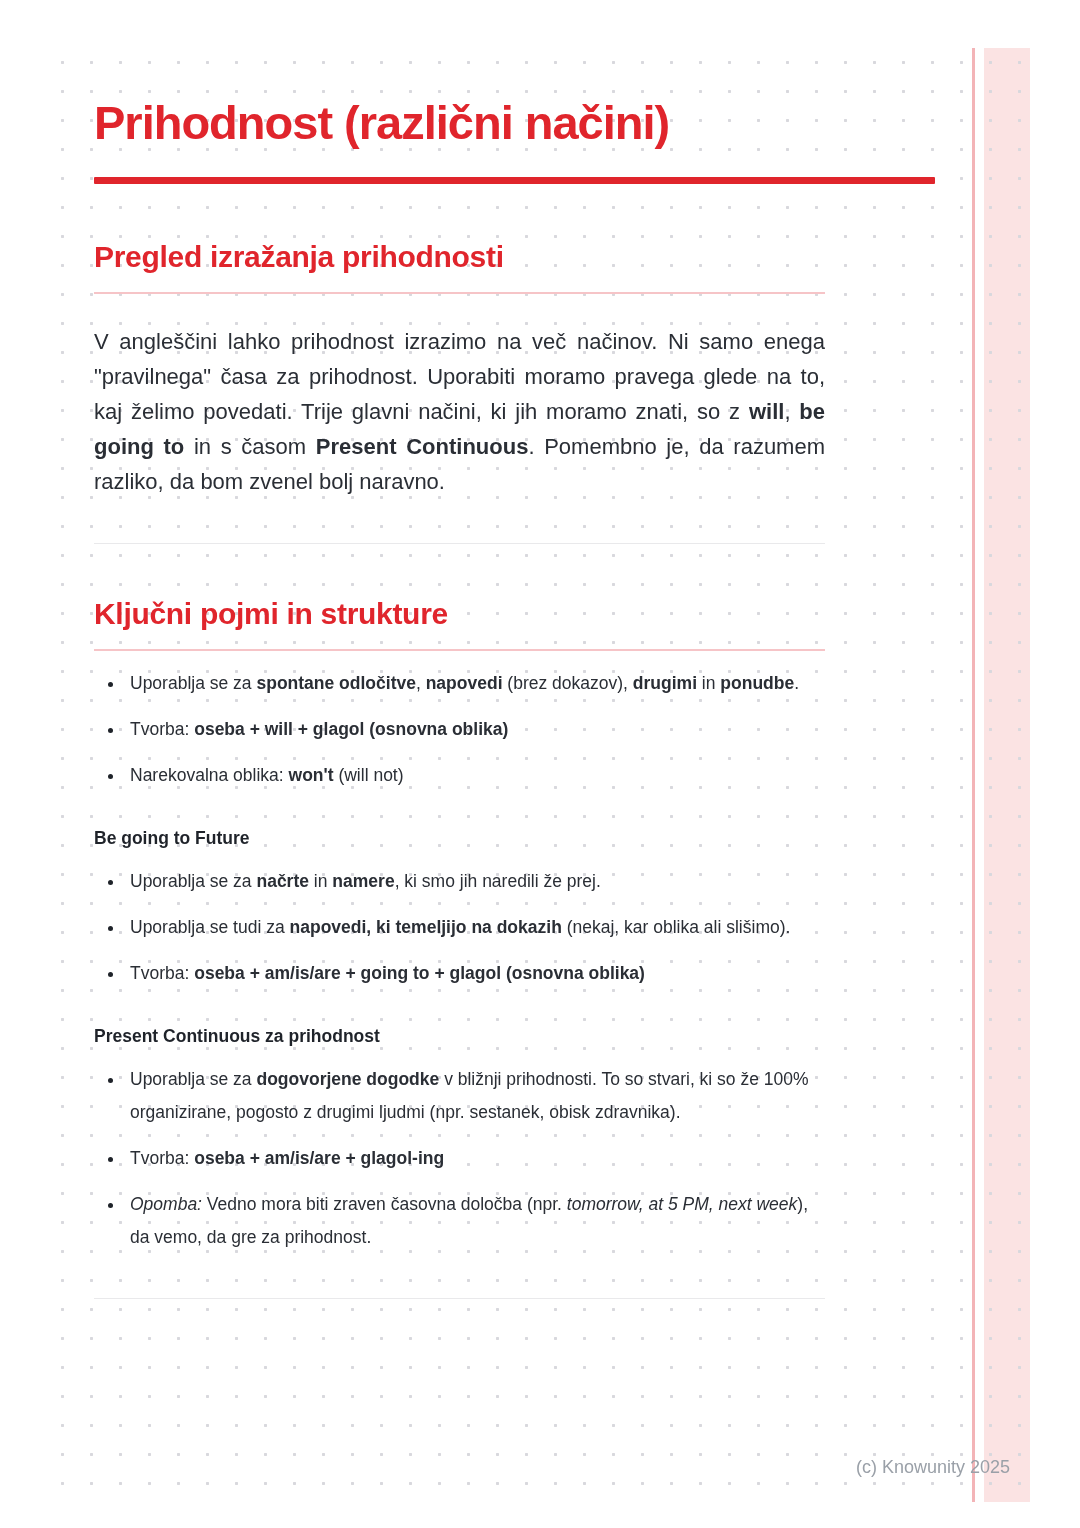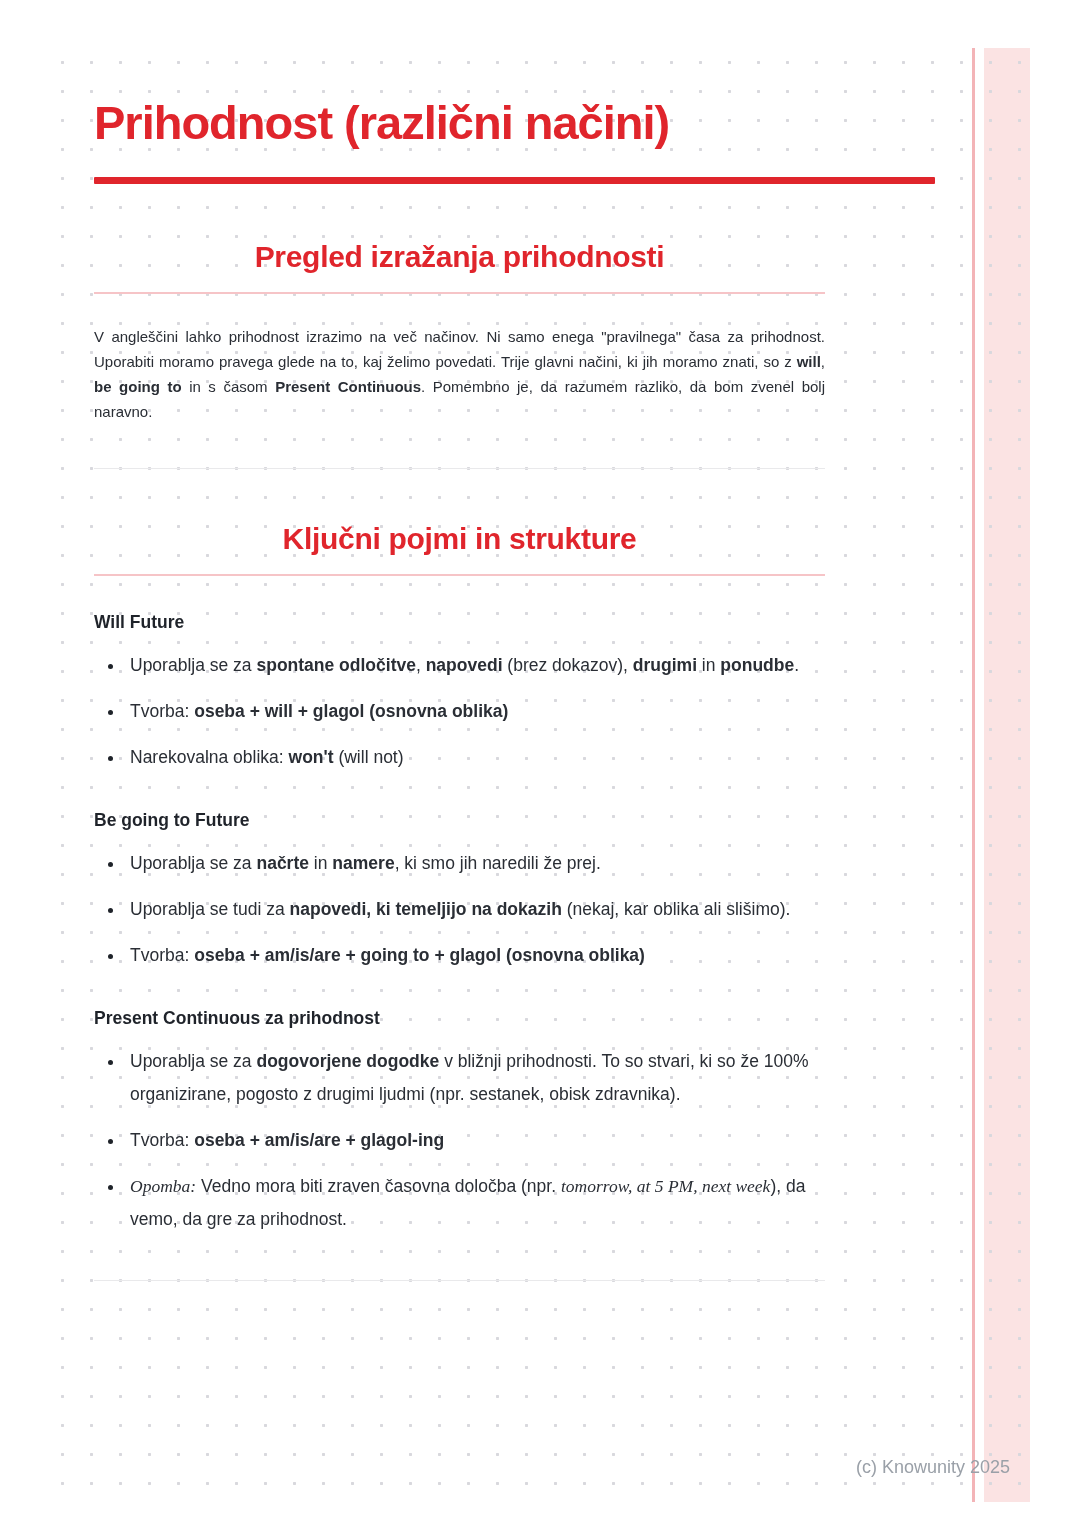--- a/index.html
+++ b/index.html
@@ -58,29 +58,28 @@
   .section-heading{
     margin:0;
     font-size:30px;
     line-height:1.2;
     font-weight:800;
     letter-spacing:-0.3px;
     color:var(--accent);
     width:731px;
     padding-bottom:17px;
     border-bottom:2px solid var(--underline);
-    text-align:center;
   }
   .section-overview .section-heading{margin-top:55px;}
   .section-key .section-heading{margin-top:52px;}
   .paragraph{
     width:731px;
     margin-top:30px;
-    font-size:15px;
-    line-height:25px;
+    font-size:22px;
+    line-height:35px;
     text-align:justify;
   }
   .divider{
     width:731px;
     border:none;
     border-top:1px solid var(--divider);
     margin:44px 0 0 0;
   }
   .subheading{
     margin:36px 0 0 0;
@@ -94,21 +93,21 @@
     width:731px;
   }
   ul.bullets li{
     font-size:17.5px;
     line-height:33px;
     margin-bottom:13px;
     padding-left:5px;
   }
   ul.bullets li::marker{color:#1f232a;}
   .bold{font-weight:700;}
-  .italic{font-style:italic;font-family:Liberation Serif, serif;}
+  .italic{font-style:italic;}
   .footer{
     position:absolute;
     right:70px;
     bottom:50px;
     font-size:18px;
     color:var(--muted);
     z-index:1;
   }
 </style>
 </head>
@@ -126,21 +125,20 @@
   <section class="section-overview">
     <h2 class="section-heading">Pregled izražanja prihodnosti</h2>
     <p class="paragraph"><span>V angleščini lahko prihodnost izrazimo na več načinov. Ni samo enega "pravilnega" časa za prihodnost. Uporabiti moramo pravega glede na to, kaj želimo povedati. Trije glavni načini, ki jih moramo znati, so z </span><span class="bold">will</span><span>, </span><span class="bold">be going to</span><span> in s časom </span><span class="bold">Present Continuous</span><span>. Pomembno je, da razumem razliko, da bom zvenel bolj naravno.</span></p>
   </section>
 
   <hr class="divider">
 
   <section class="section-key">
     <h2 class="section-heading">Ključni pojmi in strukture</h2>
     <div>
-        <h3 class="subheading">Will Future</h3>
         <ul class="bullets">
           <li><span>Uporablja se za </span><span class="bold">spontane odločitve</span><span>, </span><span class="bold">napovedi</span><span> (brez dokazov), </span><span class="bold">drugimi</span><span> in </span><span class="bold">ponudbe</span><span>.</span></li>
           <li><span>Tvorba: </span><span class="bold">oseba + will + glagol (osnovna oblika)</span></li>
           <li><span>Narekovalna oblika: </span><span class="bold">won't</span><span> (will not)</span></li>
         </ul>
         <h3 class="subheading">Be going to Future</h3>
         <ul class="bullets">
           <li><span>Uporablja se za </span><span class="bold">načrte</span><span> in </span><span class="bold">namere</span><span>, ki smo jih naredili že prej.</span></li>
           <li><span>Uporablja se tudi za </span><span class="bold">napovedi, ki temeljijo na dokazih</span><span> (nekaj, kar oblika ali slišimo).</span></li>
           <li><span>Tvorba: </span><span class="bold">oseba + am/is/are + going to + glagol (osnovna oblika)</span></li>

